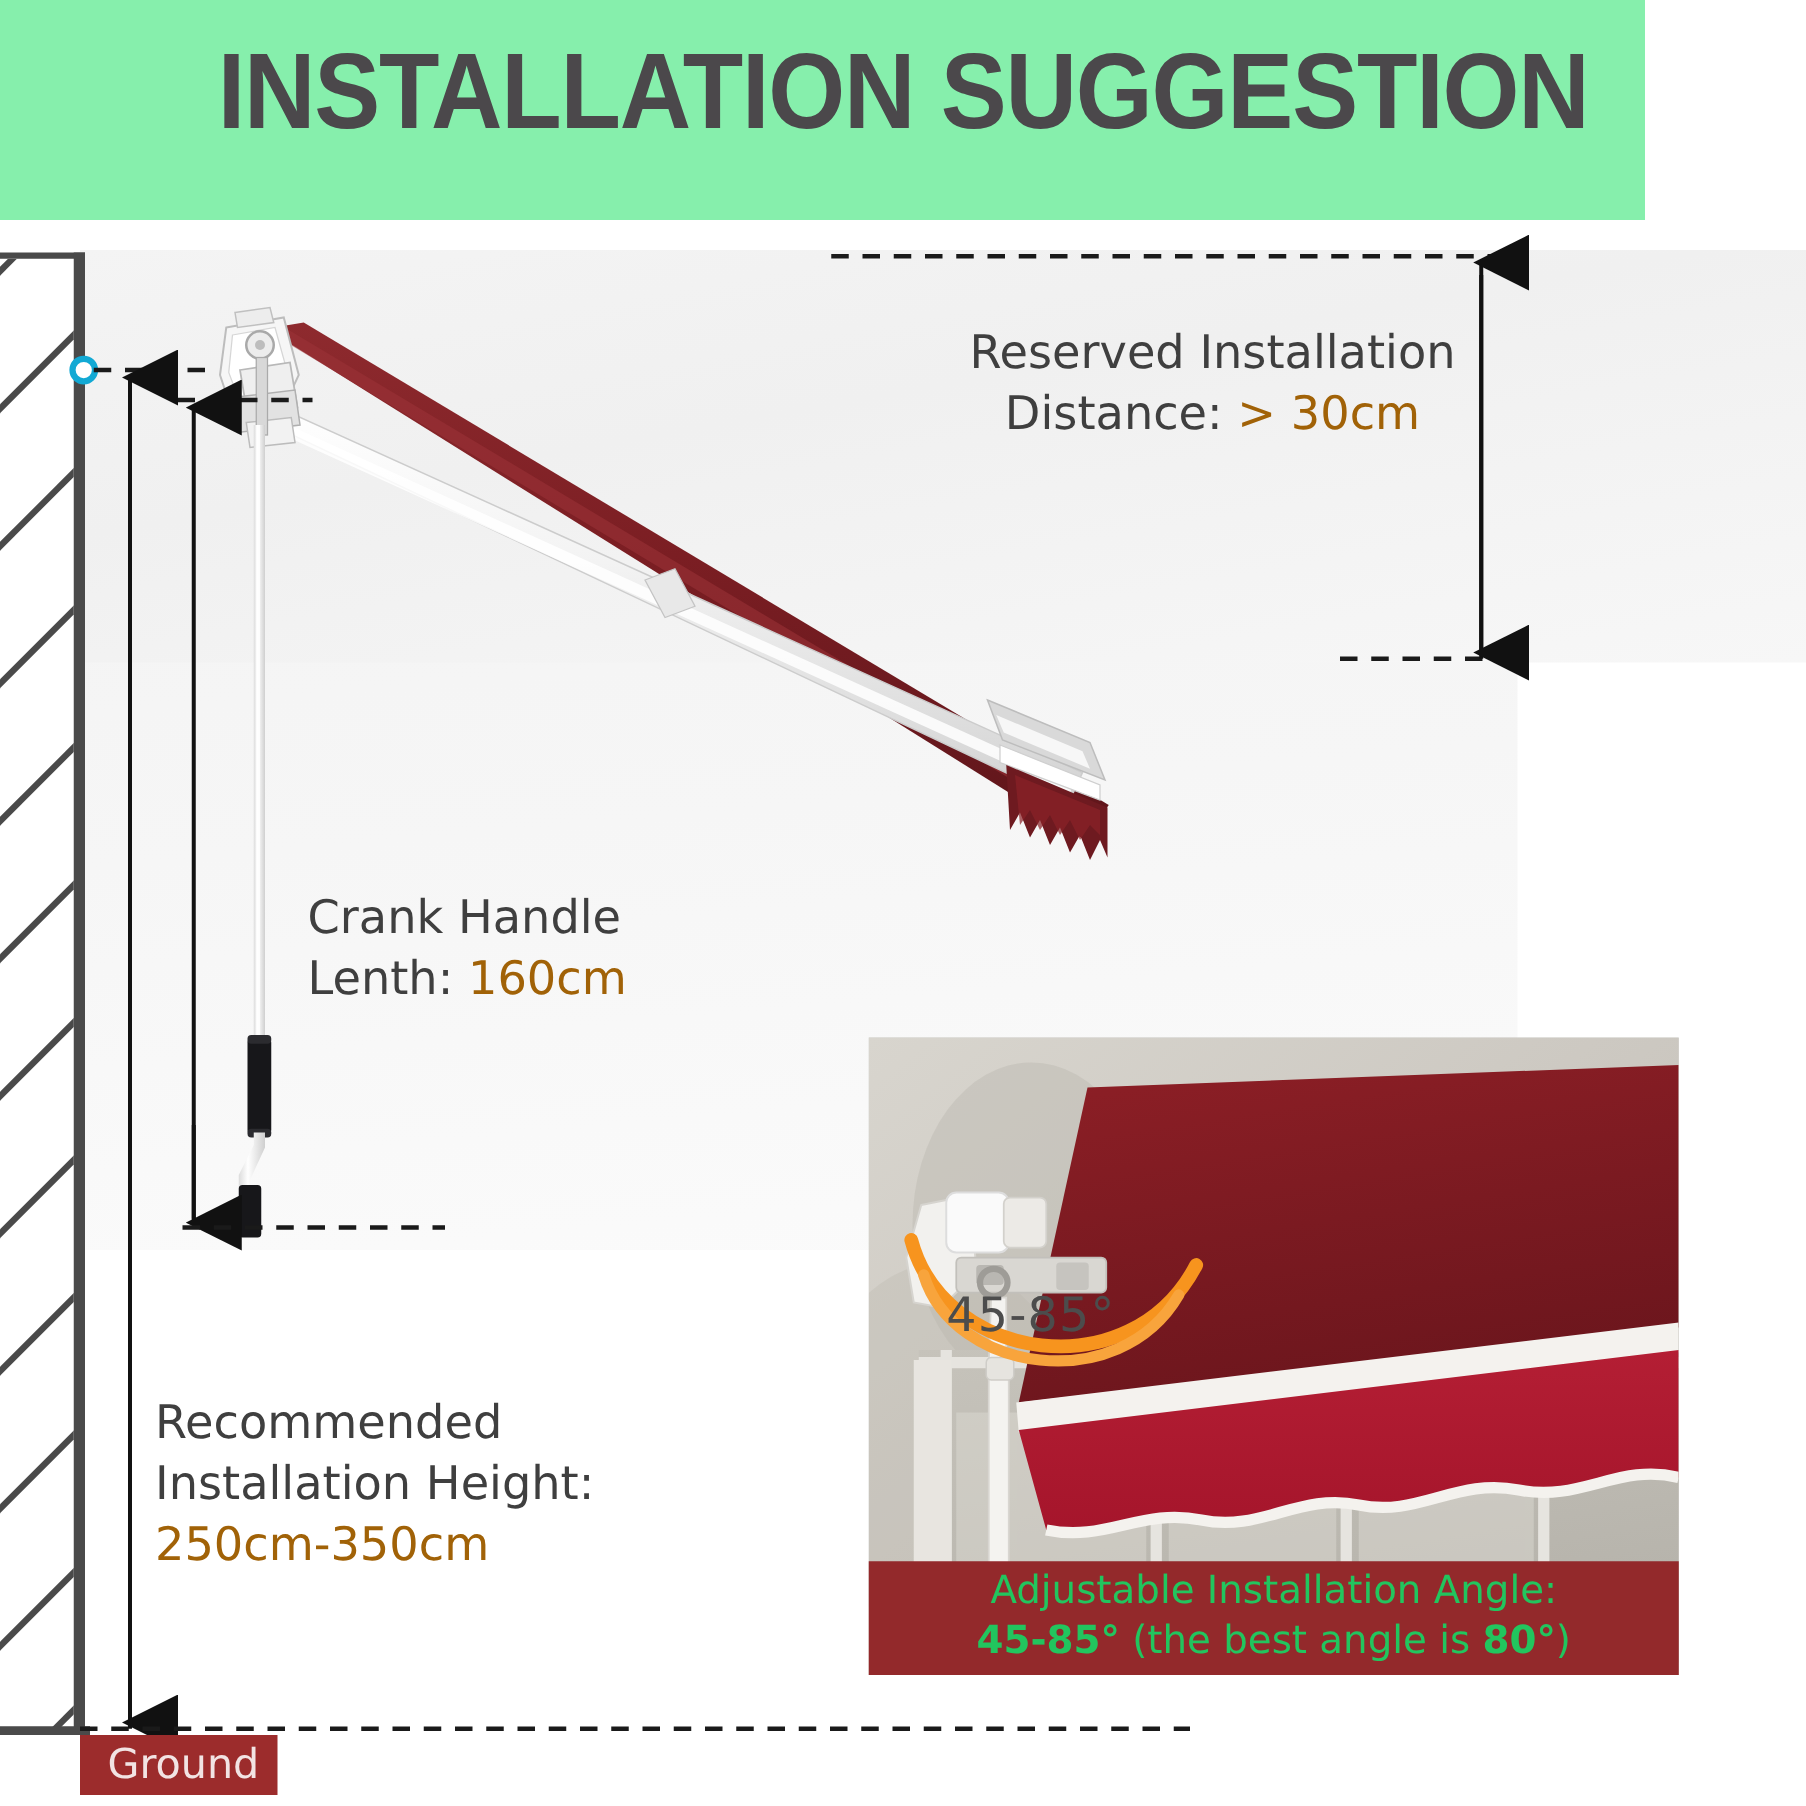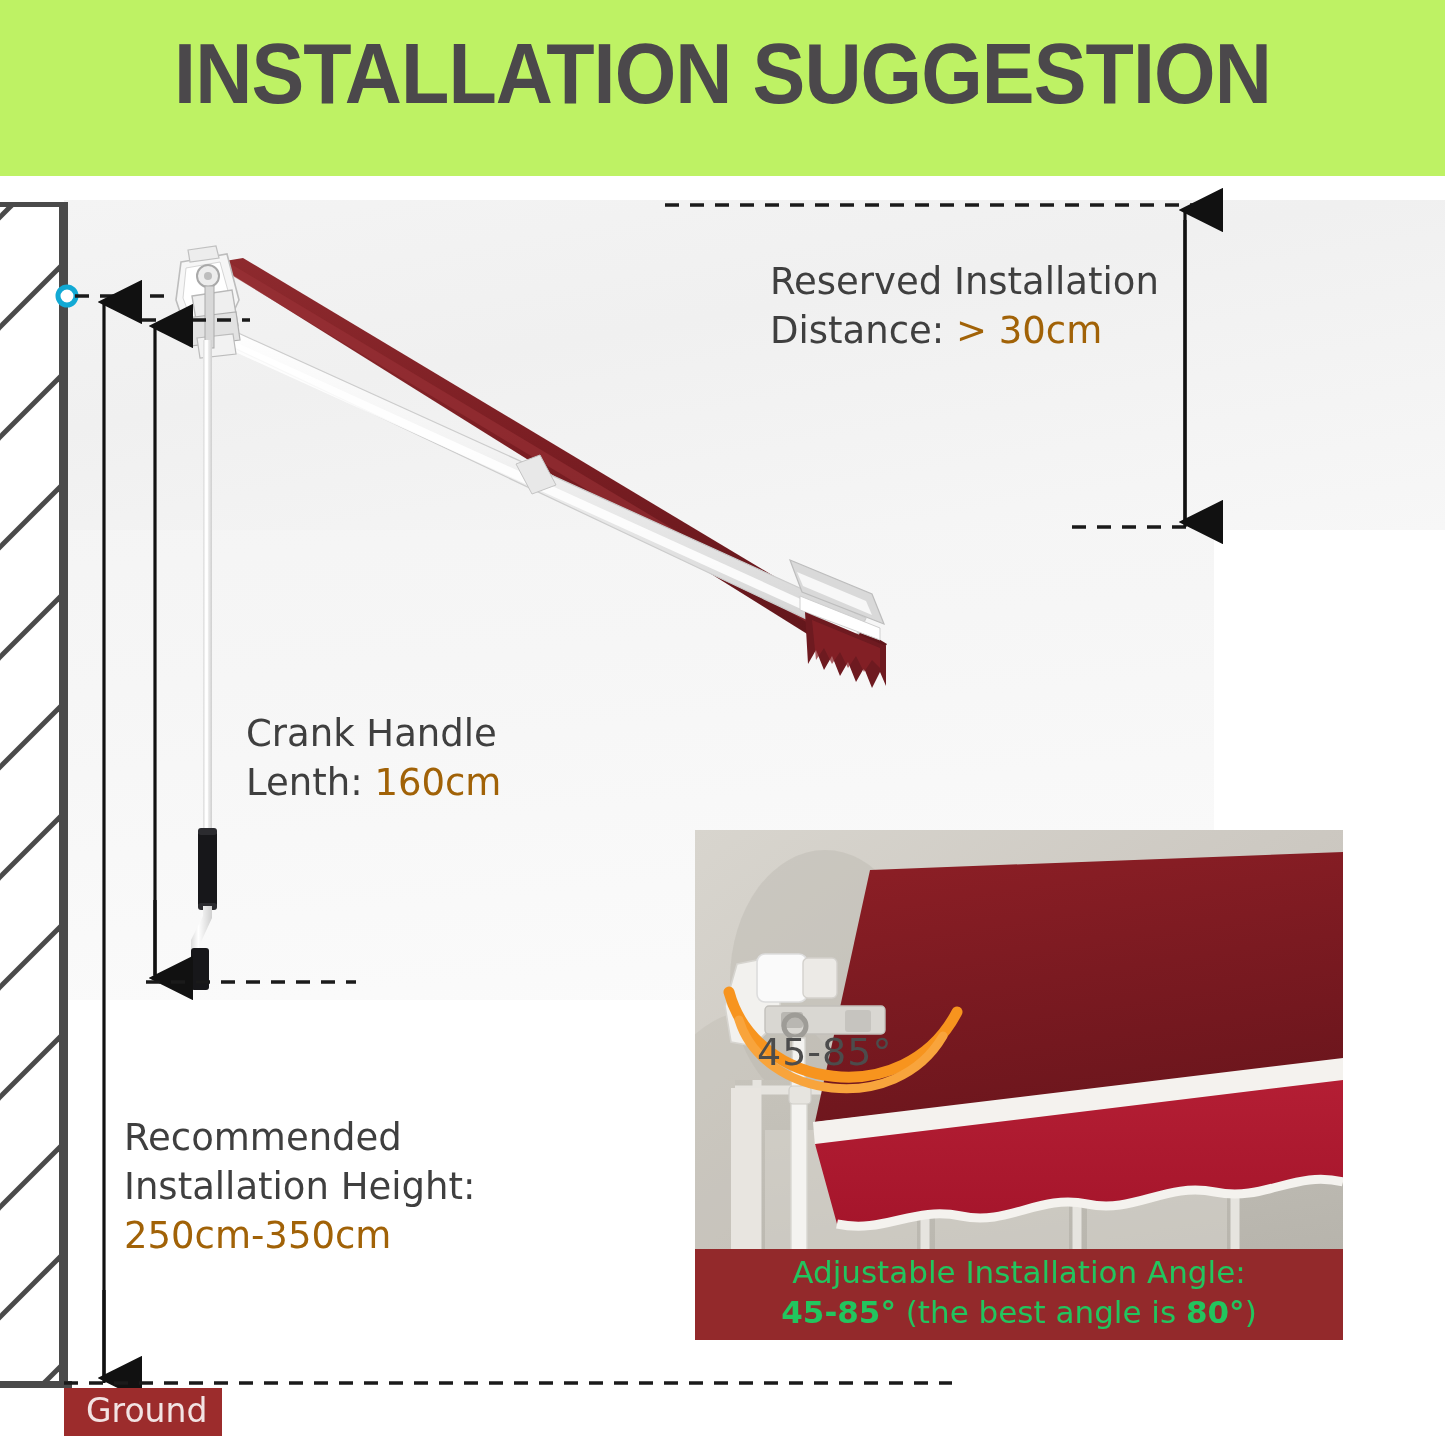--- a/index.html
+++ b/index.html
@@ -7,22 +7,22 @@
     width:1445px;height:1445px;
     background:#ffffff;
     font-family:"DejaVu Sans", sans-serif;
     overflow:hidden;
     position:relative;
   }
   #stage{position:absolute;left:0;top:0;width:1445px;height:1445px;overflow:hidden;background:#fff;}
 
   
   .title-band{
-    position:absolute;left:0;top:0;width:1445px;height:176px;
-    background:#bef264;
+    position:absolute;left:0;top:0;width:1316px;height:176px;
+    background:#86efac;
   }
   .title-text{
     position:absolute;left:0;top:30px;width:1445px;
     text-align:center;
     font-family:"Liberation Sans", sans-serif;
     font-weight:bold;
     font-size:86px;
     letter-spacing:-1px;
     color:#4b484b;
     transform:scaleX(0.92);
@@ -61,21 +61,21 @@
   
   .txt{
     position:absolute;
     font-family:"DejaVu Sans", sans-serif;
     color:#3a3a3a;
     line-height:1.32;
   }
   .txt .lt{font-weight:400;color:#3f3f3f;}
   .txt .bd{font-weight:normal;color:#a16207;}
 
-  #reserved-text{left:770px;top:258px;width:400px;font-size:37px;text-align:left;}
+  #reserved-text{left:770px;top:258px;width:400px;font-size:37px;text-align:center;}
   #crank-text{left:246px;top:710px;width:330px;font-size:37px;text-align:left;}
   #height-text{left:124px;top:1090px;width:420px;font-size:37px;text-align:left;margin-top:24px;}
 
   
   .ground-badge{
     position:absolute;left:64px;top:1388px;
     padding:5px 15px 7px 22px;
     background:#9c2c2c;
     color:#f2e3e3;
     font-family:"DejaVu Sans", sans-serif;

